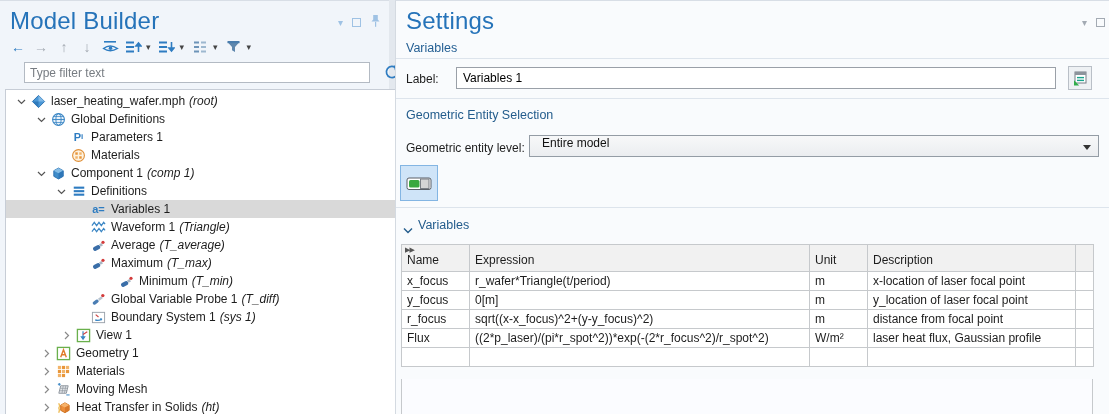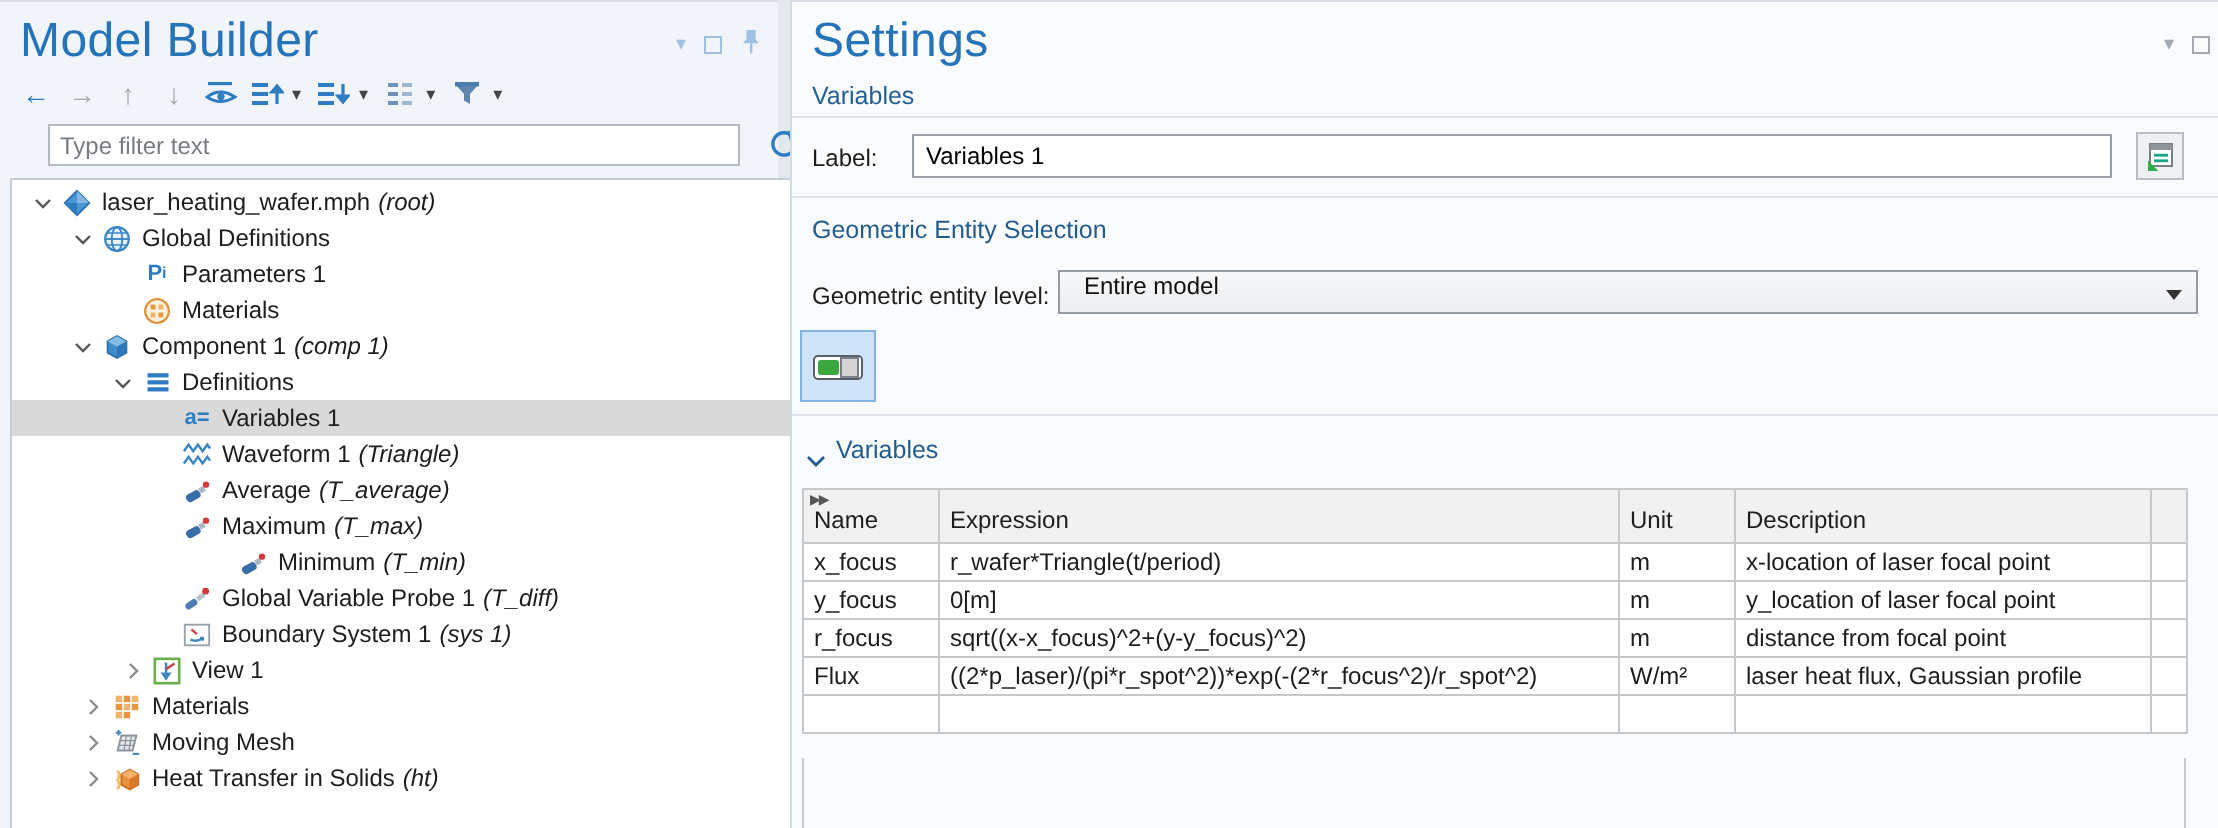--- a/index.html
+++ b/index.html
@@ -320,20 +320,35 @@
       <span class="ttag"></span>
     </div>
     <div class="trow" style="padding-left:33px">
       <span class="chev">
           <svg width="9" height="9" viewBox="0 0 9 9">
             <path d="M3 1 L6.5 4.5 L3 8" fill="none" stroke="#8a8a8a" stroke-width="1.2"></path>
           </svg>
         </span>
       <span class="tic">
           <svg width="15" height="15" viewBox="0 0 16 16">
+            <rect x="1.5" y="1.5" width="13" height="13" fill="#fff" stroke="#6ab04c" stroke-width="1.4"></rect>
+            <path d="M5 12 L8 4 L11 12 M6.2 9.4 h3.6" fill="none" stroke="#e07b2a" stroke-width="1.5"></path>
+          </svg>
+        </span>
+      <span class="tlabel">Geometry 1</span>
+      <span class="ttag"></span>
+    </div>
+    <div class="trow" style="padding-left:33px">
+      <span class="chev">
+          <svg width="9" height="9" viewBox="0 0 9 9">
+            <path d="M3 1 L6.5 4.5 L3 8" fill="none" stroke="#8a8a8a" stroke-width="1.2"></path>
+          </svg>
+        </span>
+      <span class="tic">
+          <svg width="15" height="15" viewBox="0 0 16 16">
             <rect x="2" y="2" width="3.4" height="3.4" fill="#f2b469"></rect>
             <rect x="6.3" y="2" width="3.4" height="3.4" fill="#e8963a"></rect>
             <rect x="10.6" y="2" width="3.4" height="3.4" fill="#f2b469"></rect>
             <rect x="2" y="6.3" width="3.4" height="3.4" fill="#e8963a"></rect>
             <rect x="6.3" y="6.3" width="3.4" height="3.4" fill="#f2b469"></rect>
             <rect x="10.6" y="6.3" width="3.4" height="3.4" fill="#e8963a"></rect>
             <rect x="2" y="10.6" width="3.4" height="3.4" fill="#f2b469"></rect>
             <rect x="6.3" y="10.6" width="3.4" height="3.4" fill="#e8963a"></rect>
           </svg>
         </span>

